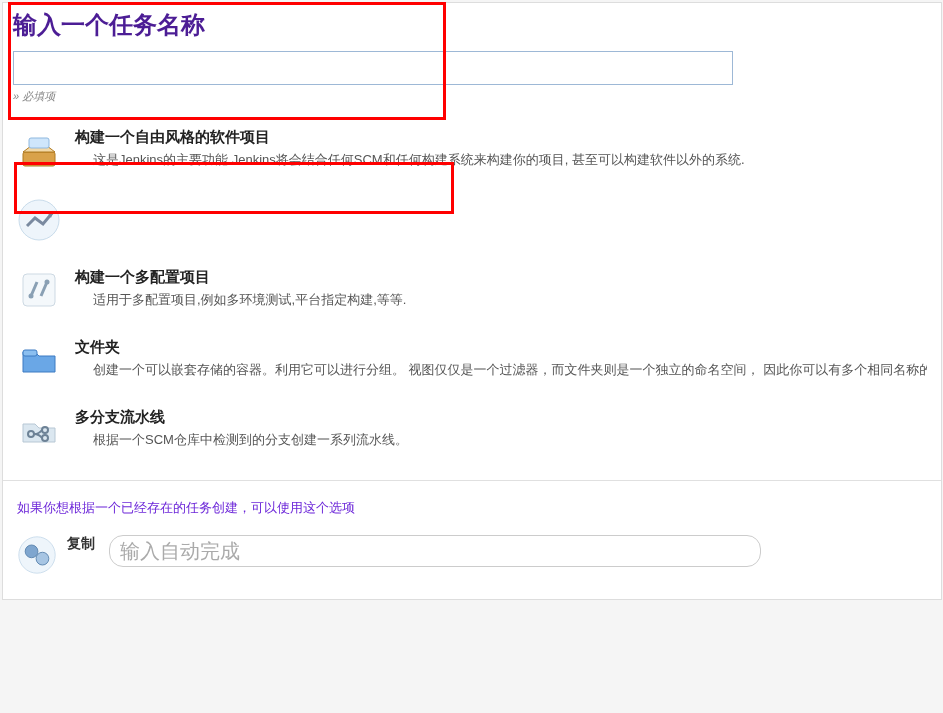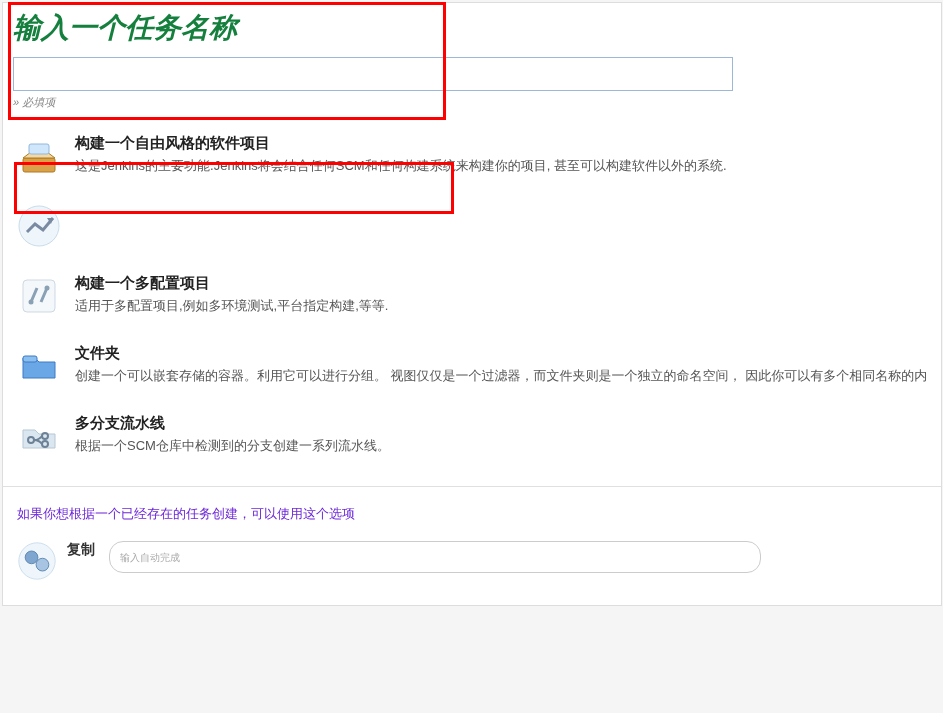--- a/index.html
+++ b/index.html
@@ -14,25 +14,24 @@
     overflow: hidden;
   }
   .page {
     background: #fff;
     border: 1px solid #ddd;
     margin: 2px 0 0 2px;
     width: 940px;
   }
   .section-name { padding: 6px 10px 10px 10px; }
   .title {
-    font-size: 28px;
+    font-size: 24px;
     font-weight: bold;
     margin: 0 0 10px 0;
-    color: #15803d;
-    font-style: italic;
+    color: #4c1d95;
   }
   .name-input {
     width: 720px;
     height: 34px;
     border: 1px solid #9db8d6;
     padding: 4px 8px;
     font-size: 14px;
     outline: none;
   }
   .hint {
@@ -72,37 +71,38 @@
     font-weight: bold;
     font-size: 15px;
     color: #222;
     margin-bottom: 4px;
   }
   .item-desc {
     font-size: 13px;
     color: #555;
     white-space: nowrap;
     overflow: hidden;
+    margin-left: 18px;
   }
 
   .copy-section { border-top: 1px solid #e0e0e0; padding: 18px 14px 24px 14px; }
   .copy-hint { font-size: 13px; color: #6d28d9; margin-bottom: 18px; }
   .copy-row { display: flex; }
   .copy-icon {
     width: 40px; height: 40px; margin-right: 10px;
     display: flex; align-items: center; justify-content: center;
   }
   .copy-label { font-size: 14px; color: #333; margin-right: 14px; font-weight: bold; }
   .copy-input {
     flex: 0 0 652px;
     height: 32px;
     border: 1px solid #ccc;
     border-radius: 14px;
     padding: 4px 10px;
-    font-size: 10px;
+    font-size: 20px;
     color: #555;
   }
   .copy-input::placeholder { color: #aaa; }
 </style>
 </head>
 <body>
 
 <div class="relwrap">
   <div class="page">
 

